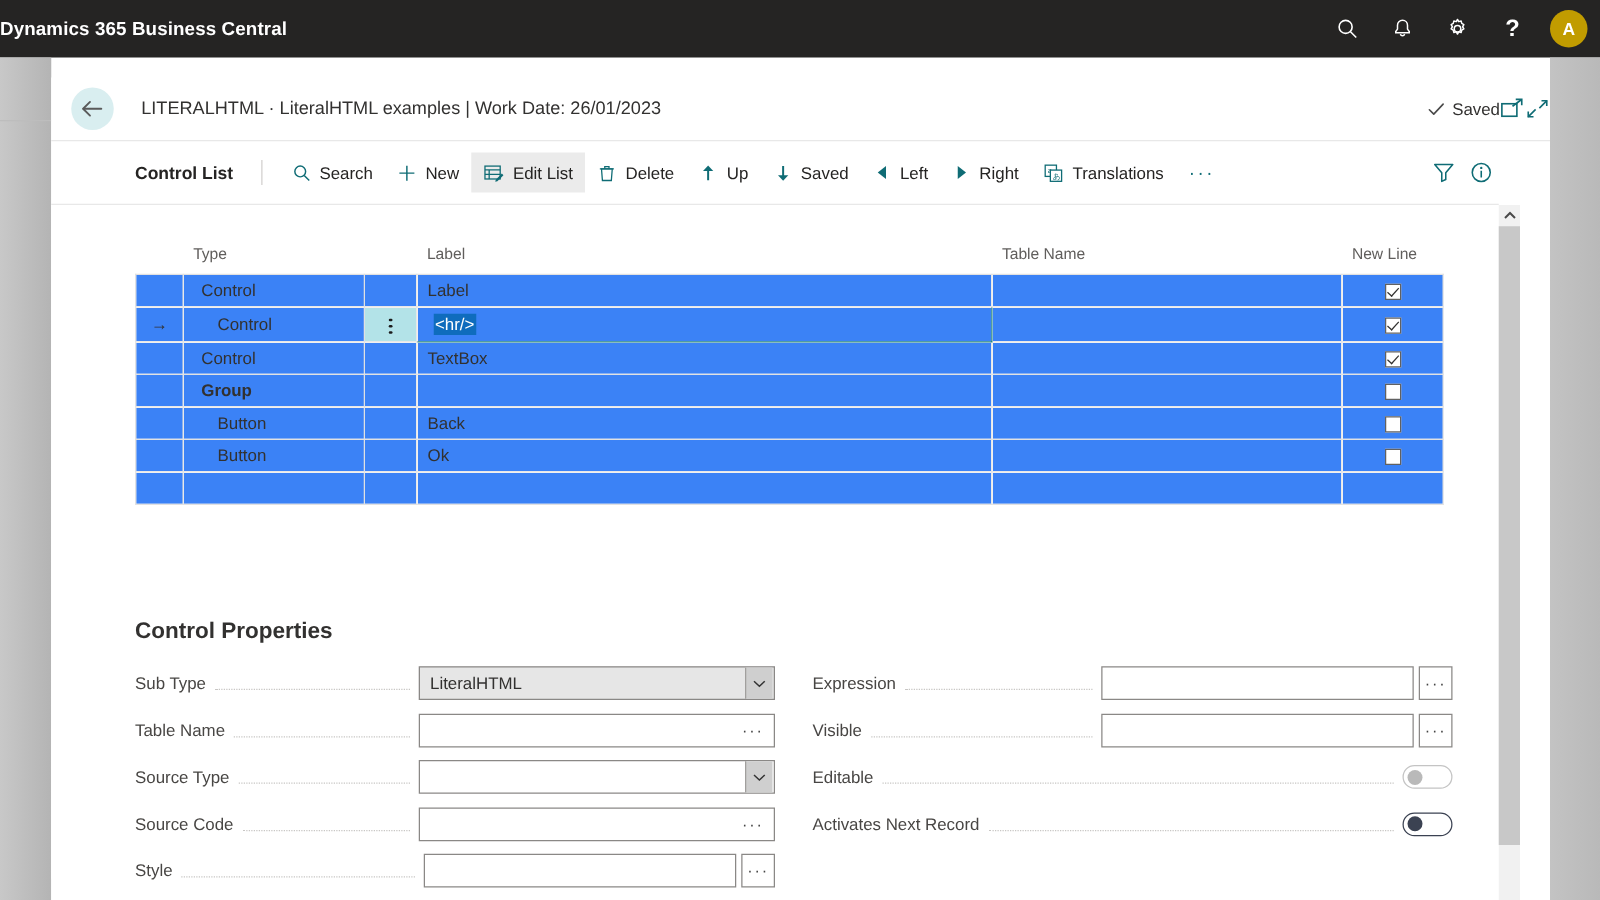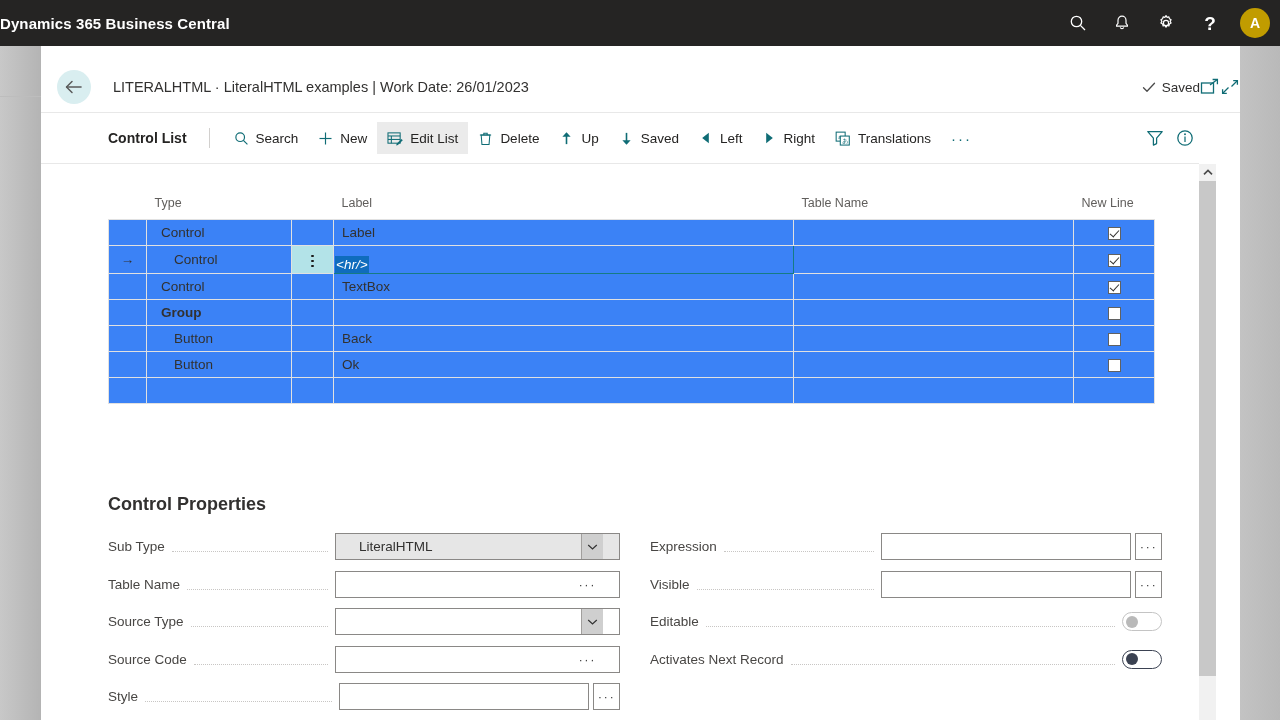--- a/index.html
+++ b/index.html
@@ -168,23 +168,22 @@
     cursor: pointer;
   }
   .vdots i { width: 2.5px; height: 2.5px; background: #1b1b1b; border-radius: 50%; display: block; }
 
   td.editing {
     padding: 0;
     border: 1.5px solid #167b83 !important;
   }
   .cell-editor {
     width: 100%; height: 100%;
-    display: flex; align-items: flex-end;
-    padding-left: 1px;
-    font-style: italic;
+    display: flex; align-items: center;
+    padding-left: 13px;
   }
   .sel-text {
     background: #0f6cbd; color: #ffffff;
     padding: 1px 1px; font-size: 13.5px;
     font-family: "Liberation Sans", sans-serif;
   }
 
   .cbx {
     display: inline-block; width: 13px; height: 13px;
     border: 1px solid #616161; background: #ffffff;
@@ -217,21 +216,21 @@
   }
   .leader {
     flex: 1 1 auto; height: 1px; margin: 0 7px;
     border-bottom: 1.5px dotted #c8c6c4;
     position: relative; top: 5px;
   }
   .pfield { flex: 0 0 auto; display: flex; align-items: center; }
 
   .inp {
     height: 27px; border: 1px solid #8a8886; background: #ffffff;
-    display: flex; align-items: center; padding: 0 23px;
+    display: flex; align-items: center; padding: 0 8px;
     font-size: 13.5px; color: #323130; cursor: text;
   }
   .inp.gray { background: #e6e6e6; border-color: #8a8886; }
   .inp .val { flex: 1 1 auto; overflow: hidden; white-space: nowrap; }
   .dd-arrow {
     width: 22px; height: 25px; background: #cfcfcf;
     border-left: 1px solid #a19f9d;
     display: flex; align-items: center; justify-content: center;
     margin-right: -7px; cursor: pointer; flex: 0 0 auto;
   }

